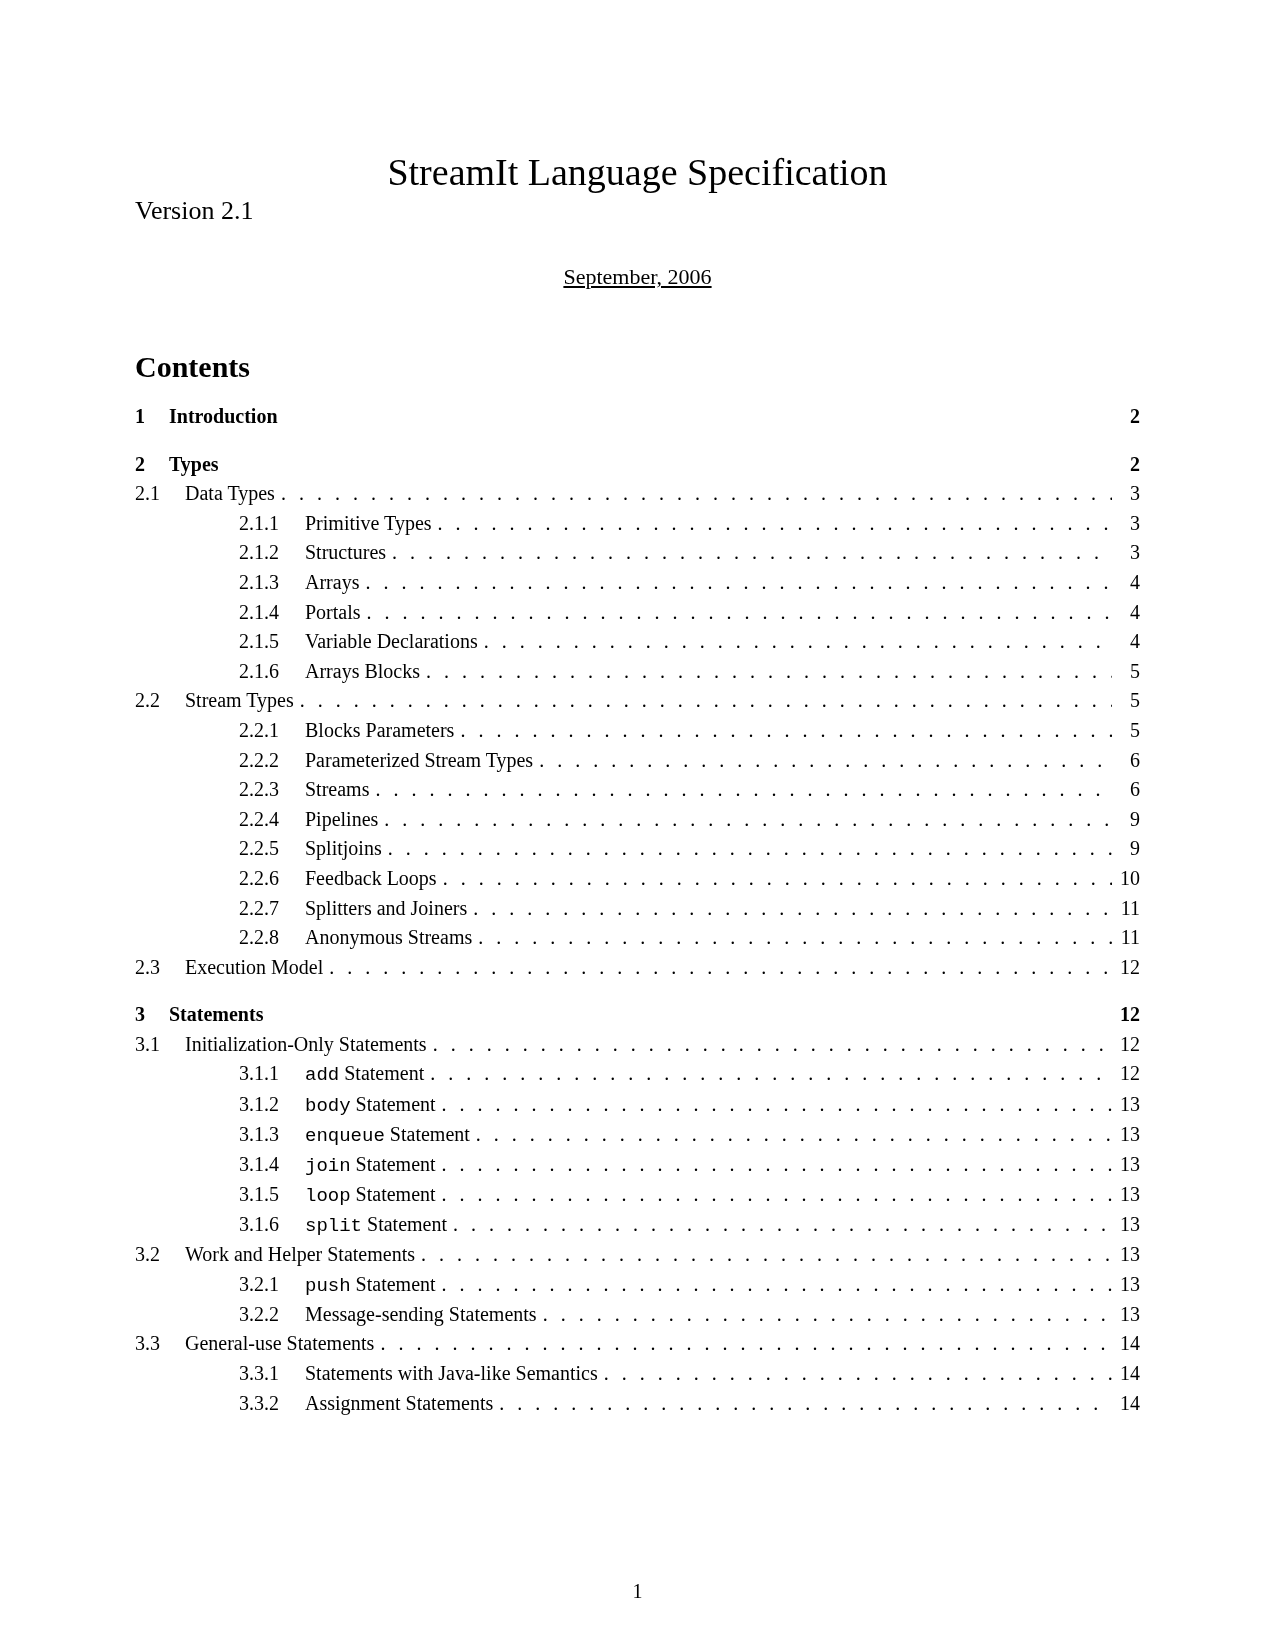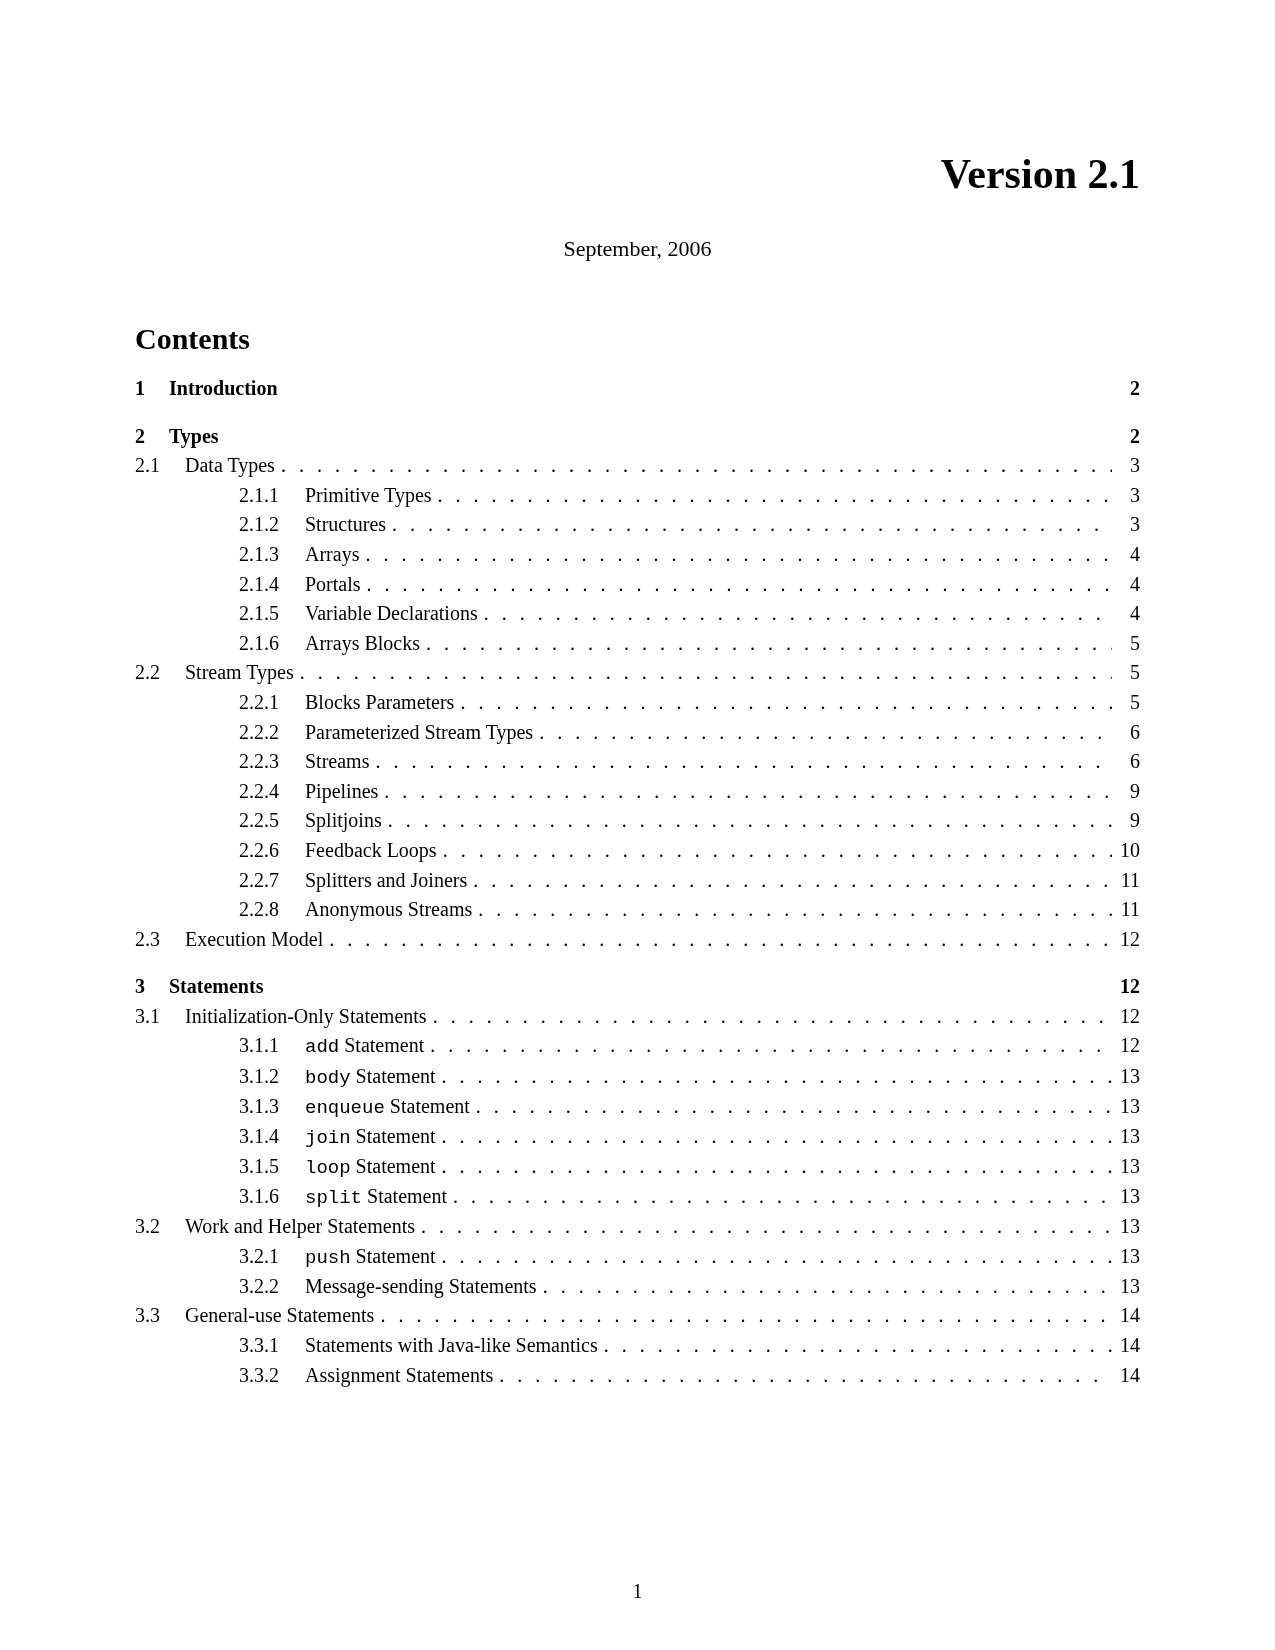--- a/index.html
+++ b/index.html
@@ -16,35 +16,36 @@
     padding: 150px 135px 90px 135px;
     box-sizing: border-box;
   }
   .title {
     text-align: center;
     font-size: 38px;
     font-weight: normal;
     margin-bottom: 2px;
   }
   .version {
-    text-align: right;
-    font-size: 42px;
-    font-weight: bold;
+    text-align: left;
+    font-size: 26px;
+    font-weight: normal;
     margin-bottom: 38px;
   }
   .email {
     text-align: center;
     font-family: "Courier New", Courier, monospace;
     font-size: 22px;
     margin-bottom: 22px;
   }
   .date {
     text-align: center;
     font-size: 22px;
     margin-bottom: 60px;
+    text-decoration: underline;
   }
   .contents-heading {
     font-size: 30px;
     font-weight: bold;
     margin-bottom: 16px;
   }
   .toc {
     font-size: 20px;
     line-height: 1.48;
   }
@@ -104,20 +105,21 @@
     top: 1580px;
     width: 1275px;
     text-align: center;
     font-size: 20px;
   }
 </style>
 </head>
 <body>
 
 <div class="page">
+  <div class="title">StreamIt Language Specification</div>
   <div class="version">Version 2.1</div>
   <div class="date">September, 2006</div>
   <div class="contents-heading">Contents</div>
   <div class="toc" id="toc">
       <div class="toc-row chapter">
         <span class="num-l1">1</span>
         <span class="title-cell">Introduction</span>
         <span class="dots"></span>
         <span class="page-no">2</span>
       </div>

